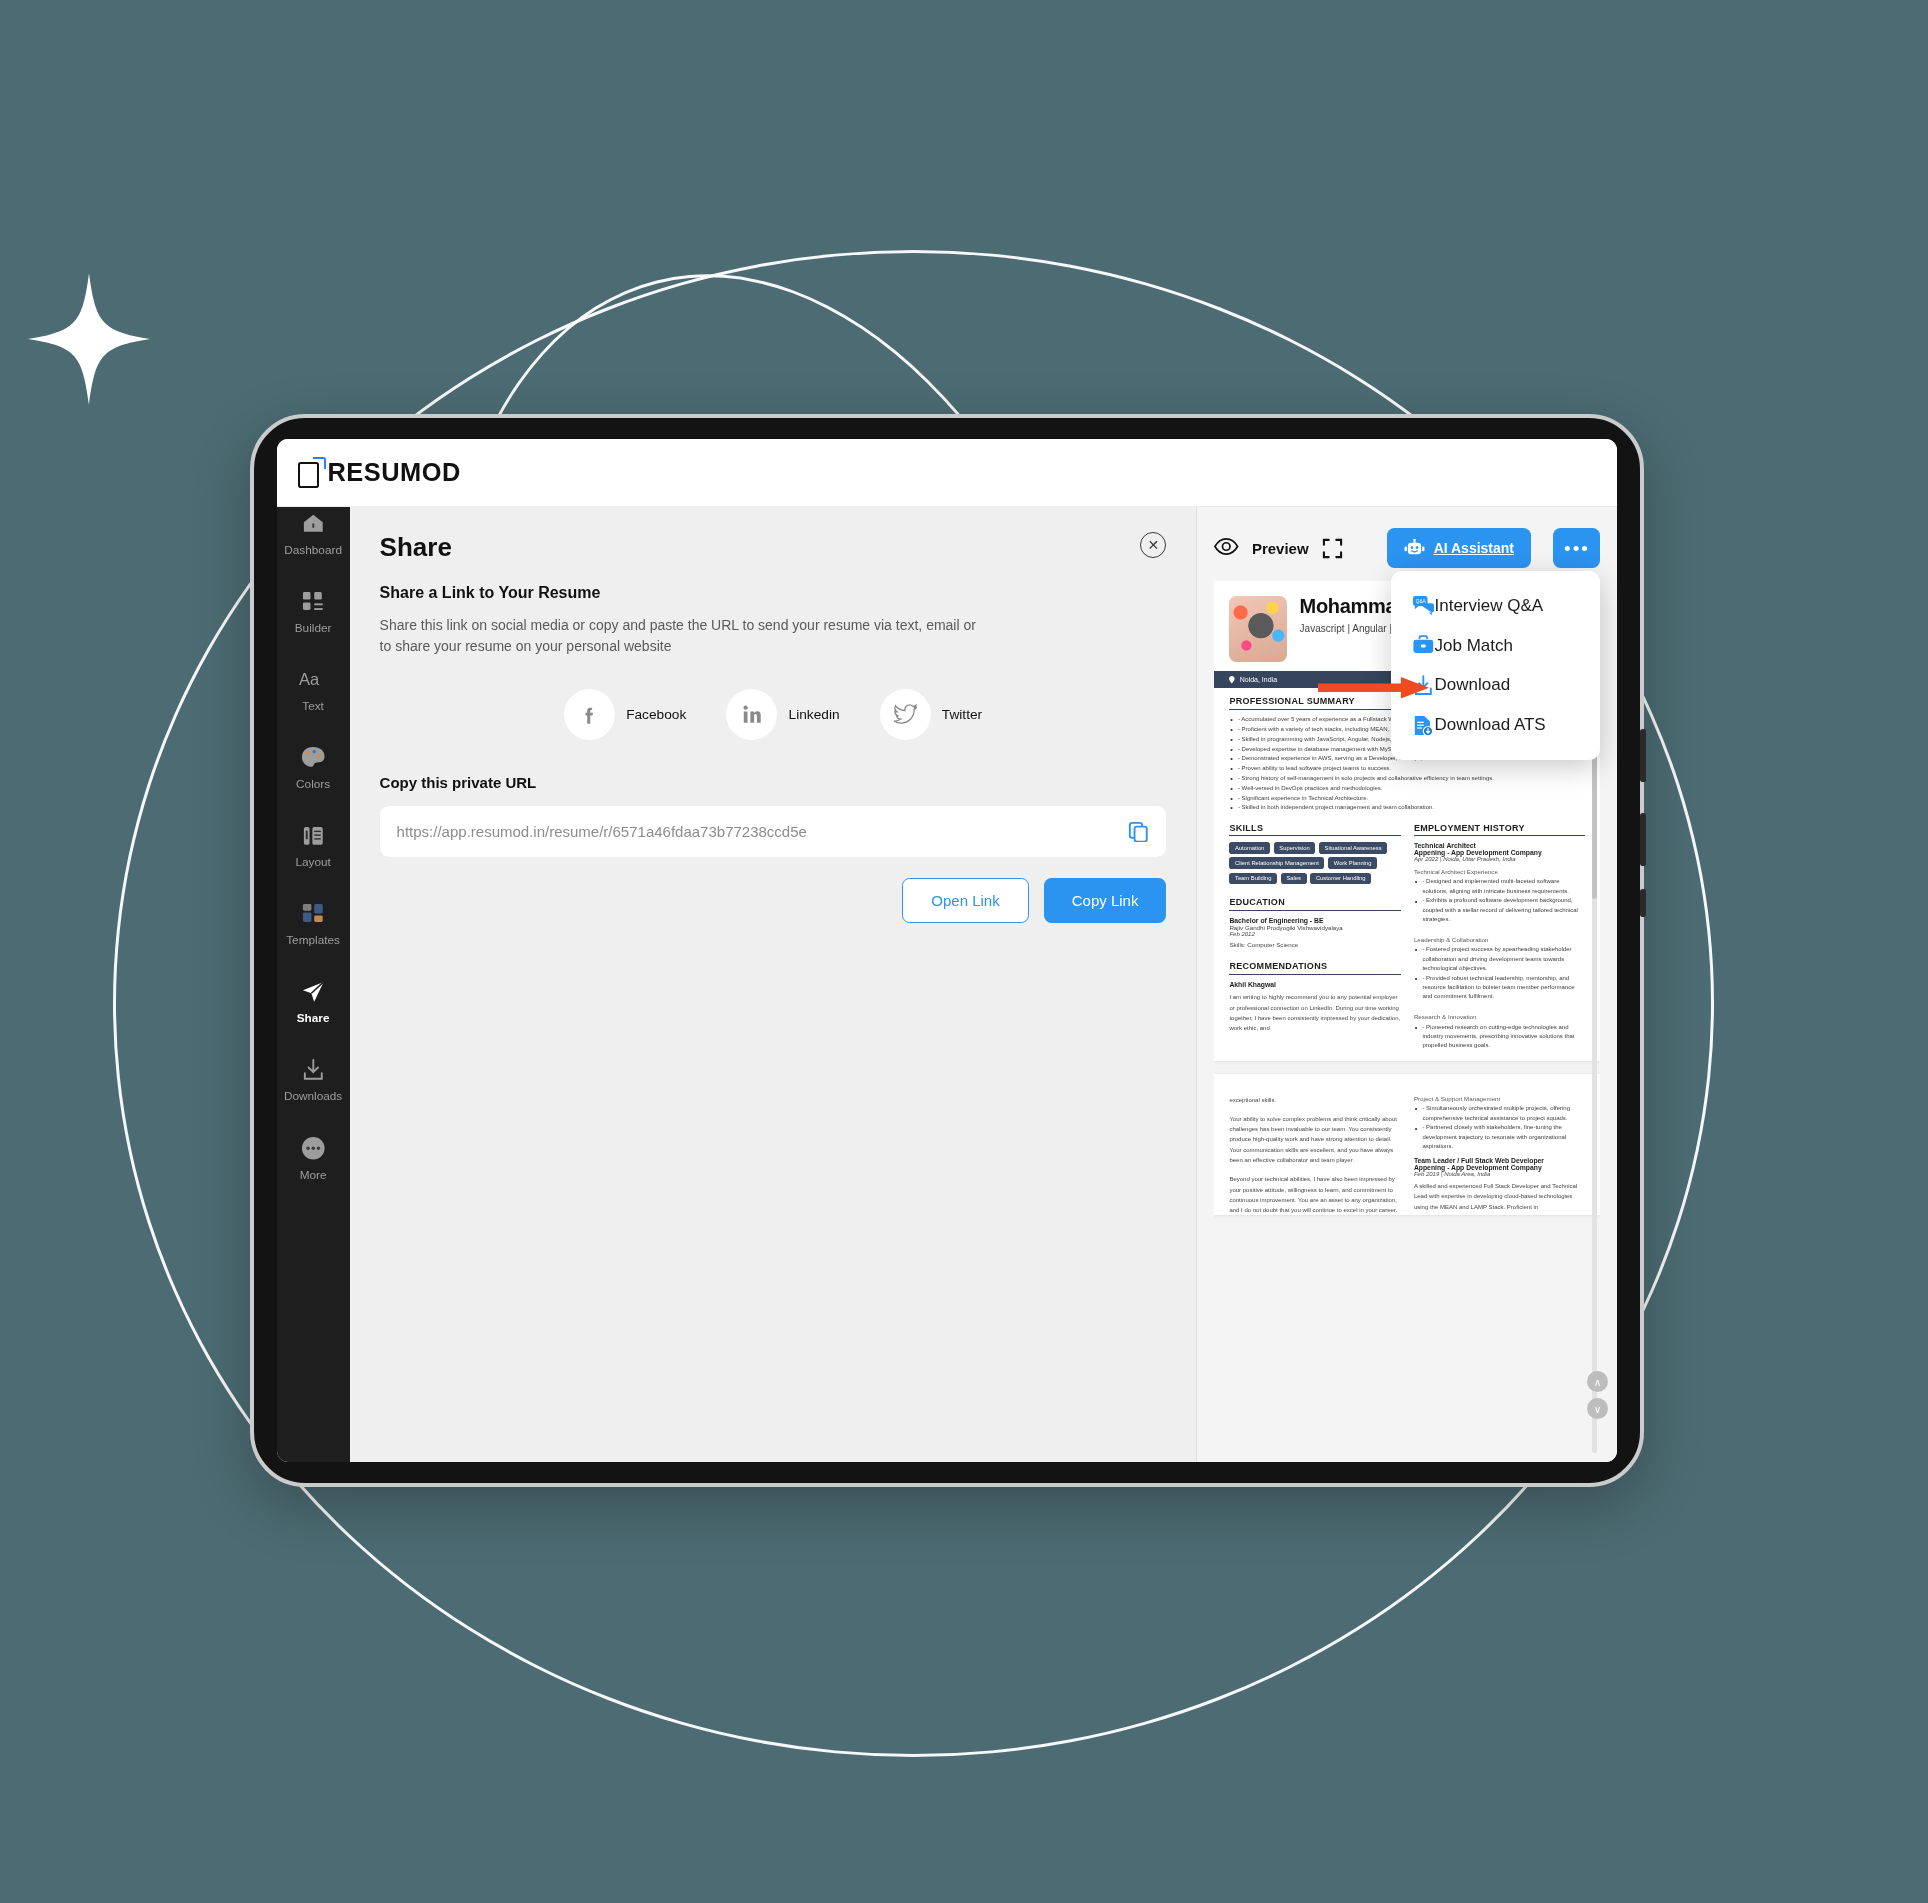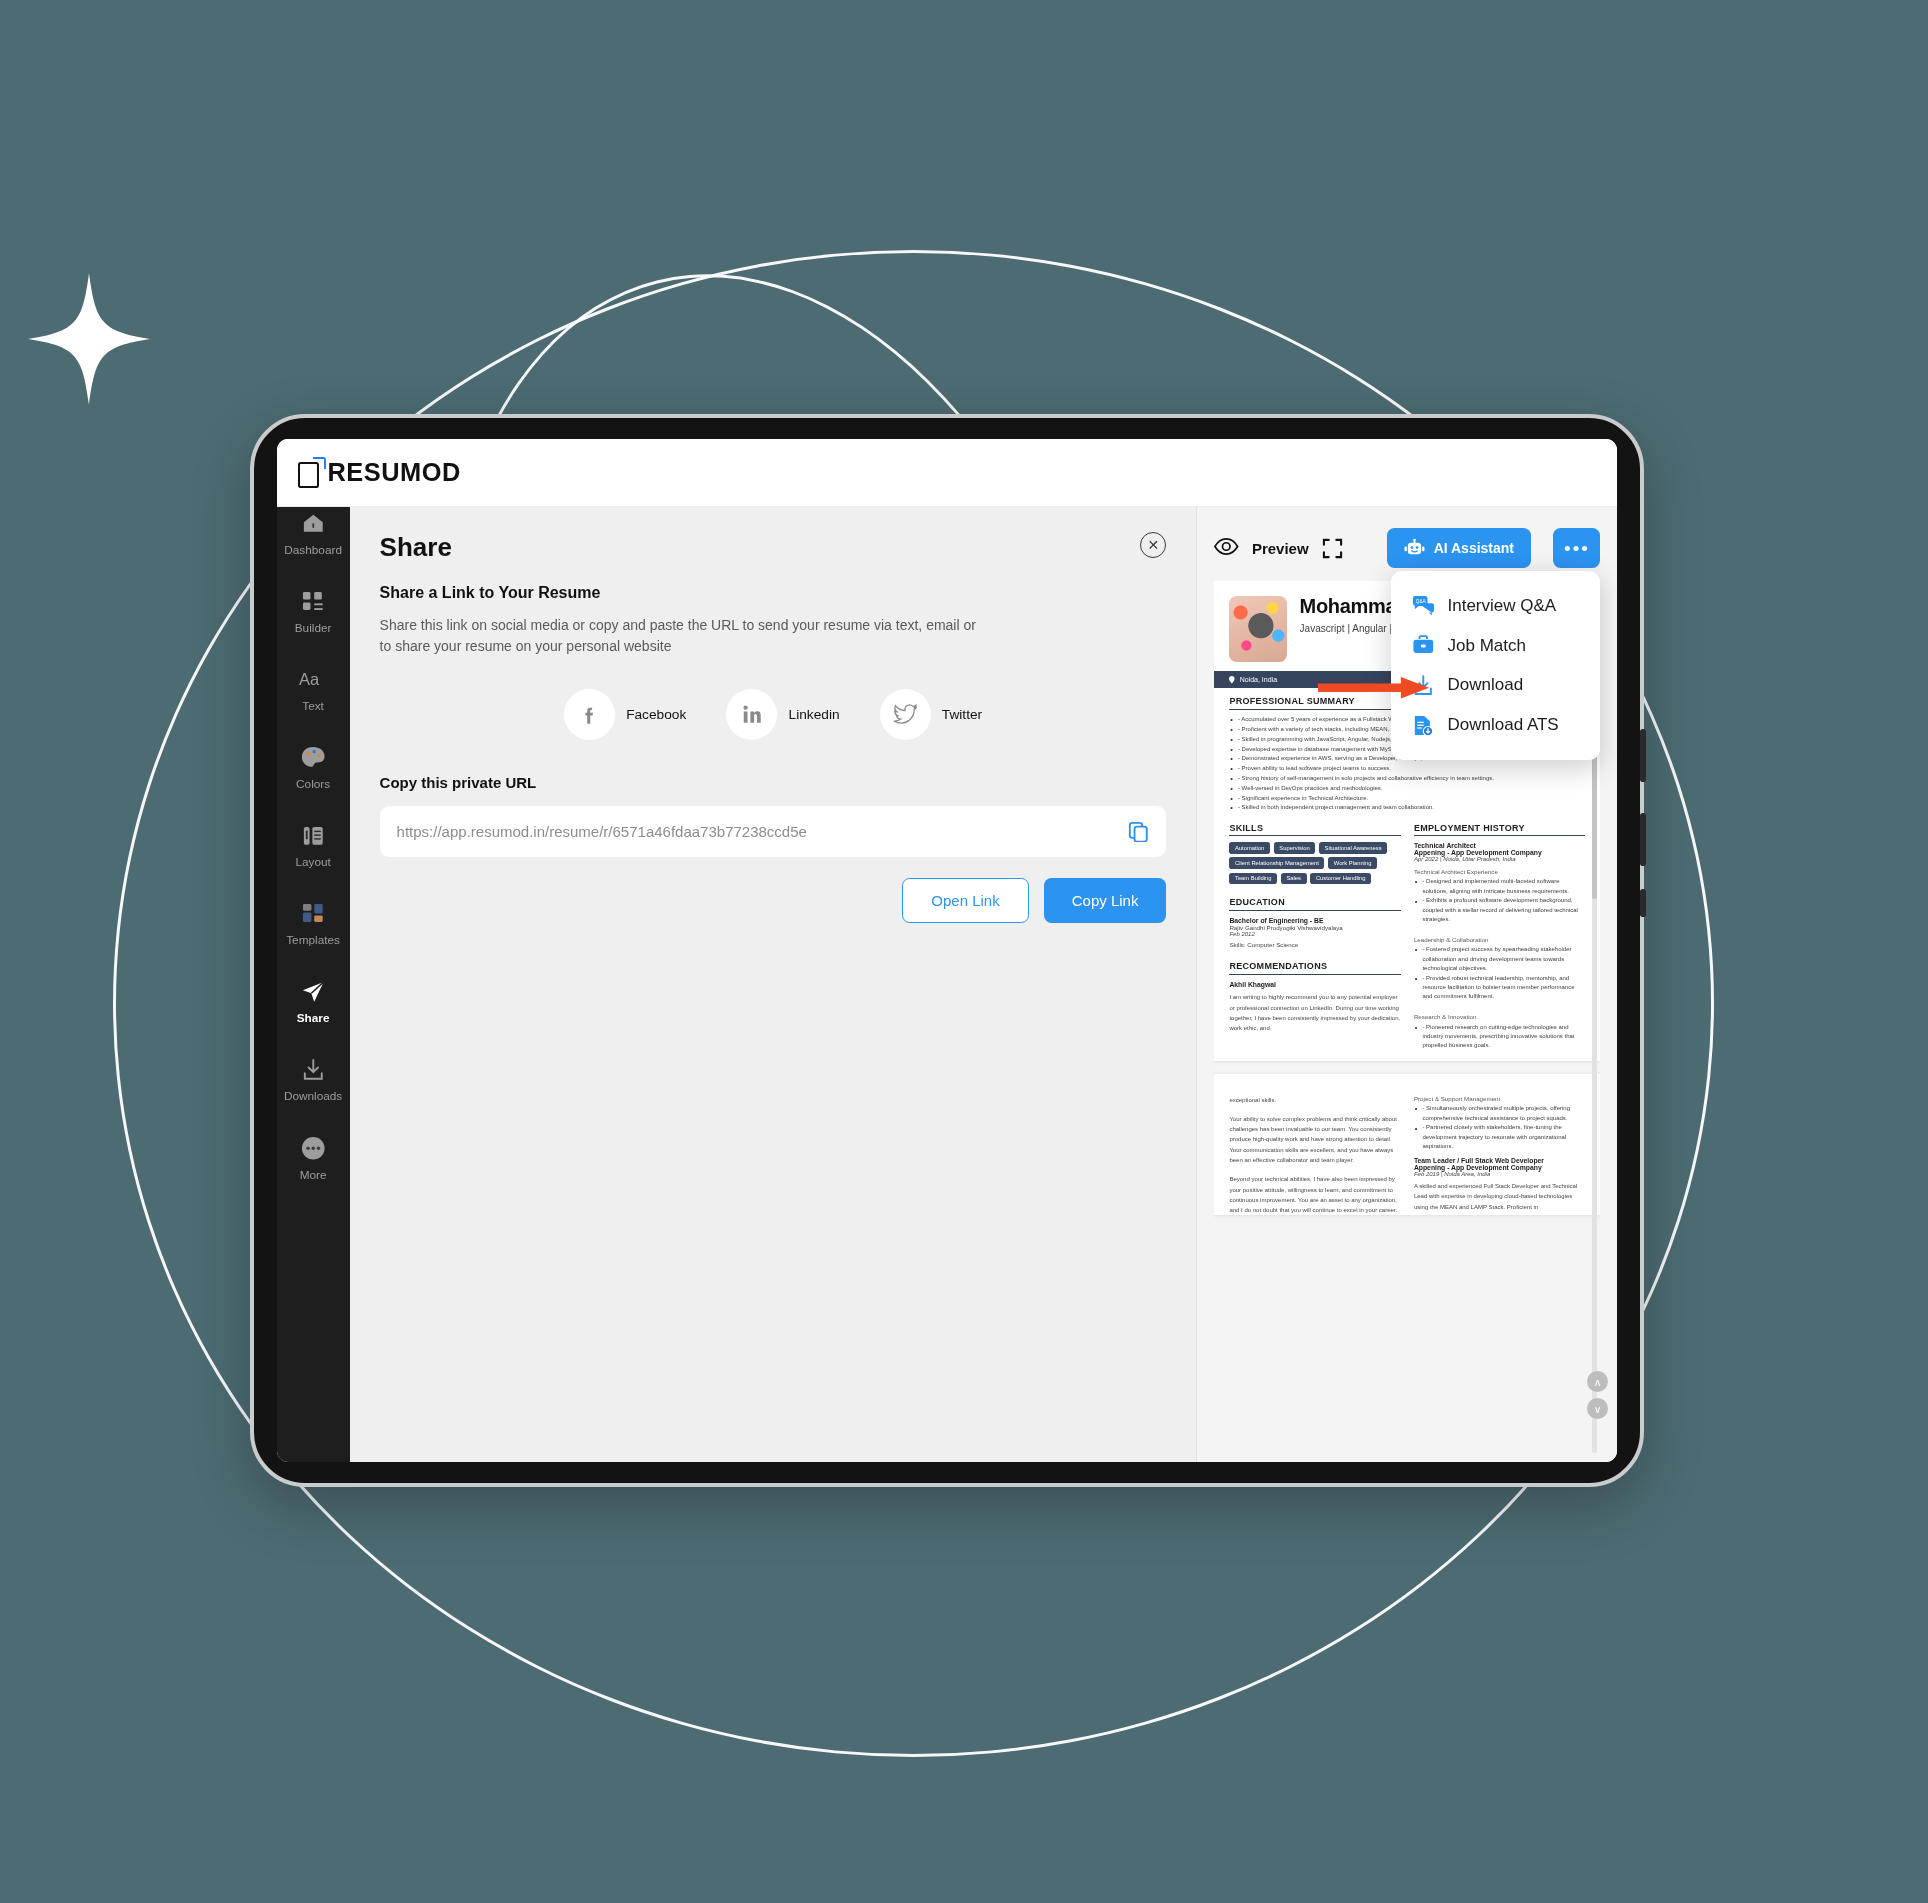--- a/index.html
+++ b/index.html
@@ -187,37 +187,37 @@
     display: flex; flex-direction: column;
     position: relative; min-height: 0;
   }
   .preview-toolbar { display: flex; align-items: center; gap: 13px; }
   .preview-label { font-size: 15px; font-weight: 600; color: #111; }
   .expand-btn { background: none; border: none; cursor: pointer; padding: 0; display: flex; }
   .ai-btn {
     margin-left: auto;
     background: #2b93f0; color: #fff; border: none; border-radius: 7.5px;
     height: 40px; padding: 0 17px; display: flex; align-items: center; gap: 8.5px;
-    font-size: 14px; font-weight: 600; cursor: pointer; font-family: inherit;
+    font-size: 14px; font-weight: 600; cursor: pointer; font-family: inherit; text-decoration: underline;
   }
   .dots-btn {
     background: #2b93f0; color: #fff; border: none; border-radius: 7.5px;
     height: 40px; width: 47px; display: flex; align-items: center; justify-content: center;
     cursor: pointer; font-size: 19px; letter-spacing: 1.9px; line-height: 1;
     margin-left: 9.4px; font-family: inherit;
   }
 
   .ai-menu {
     position: absolute; right: 17px; top: 64px; z-index: 40;
     background: #fff; border-radius: 11.3px;
     box-shadow: 0 7.5px 28px rgba(0,0,0,.20);
     padding: 15px 7.5px; width: 209px;
   }
   .ai-menu-item {
-    display: flex; align-items: center; gap: 13px;
+    display: flex; align-items: center; 
     padding: 9.4px 13px; cursor: pointer; border-radius: 7.5px;
   }
   .ai-menu-label { font-size: 17px; color: #1c1c1c; }
 
   .arrow-pointer { position: absolute; left: 121px; top: 168px; z-index: 45; }
 
   
   .doc-scroll { margin-top: 13px; flex: 1; overflow: hidden; position: relative; }
   .doc-page { background: #fff; box-shadow: 0 0.9px 4.7px rgba(0,0,0,.12); padding: 0 0 9.4px 0; }
   .doc-page + .doc-page { margin-top: 13px; }

